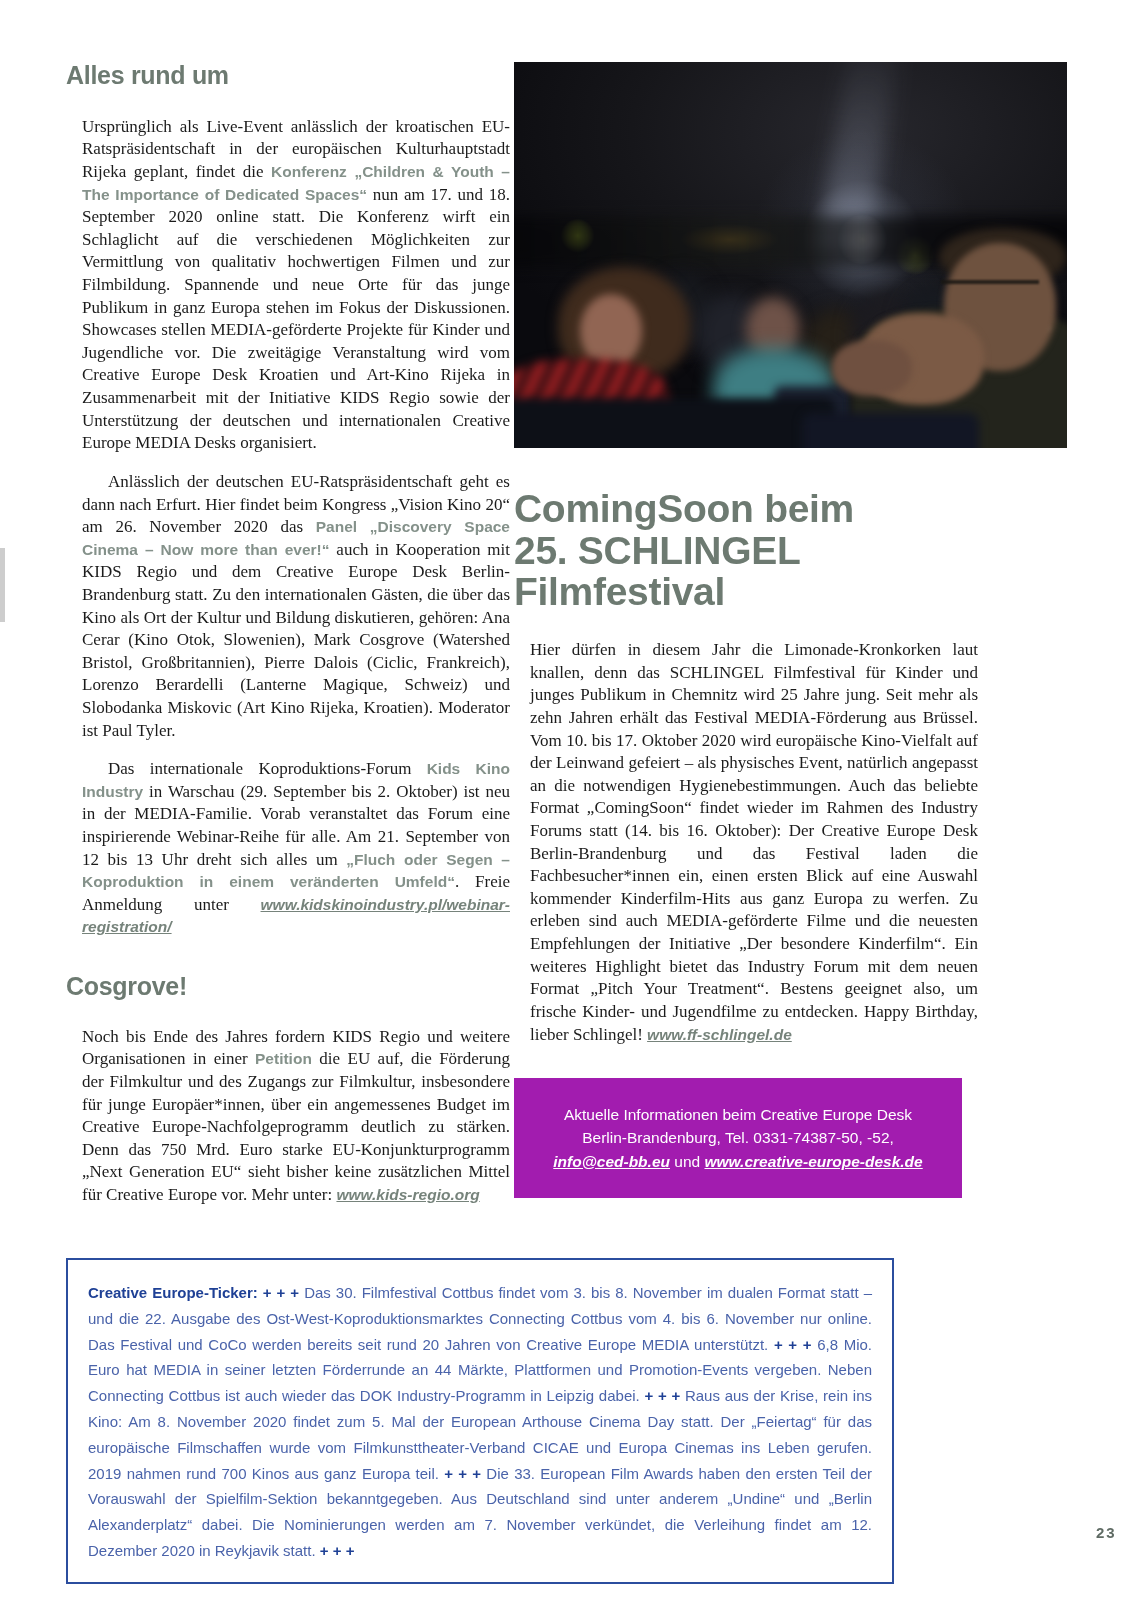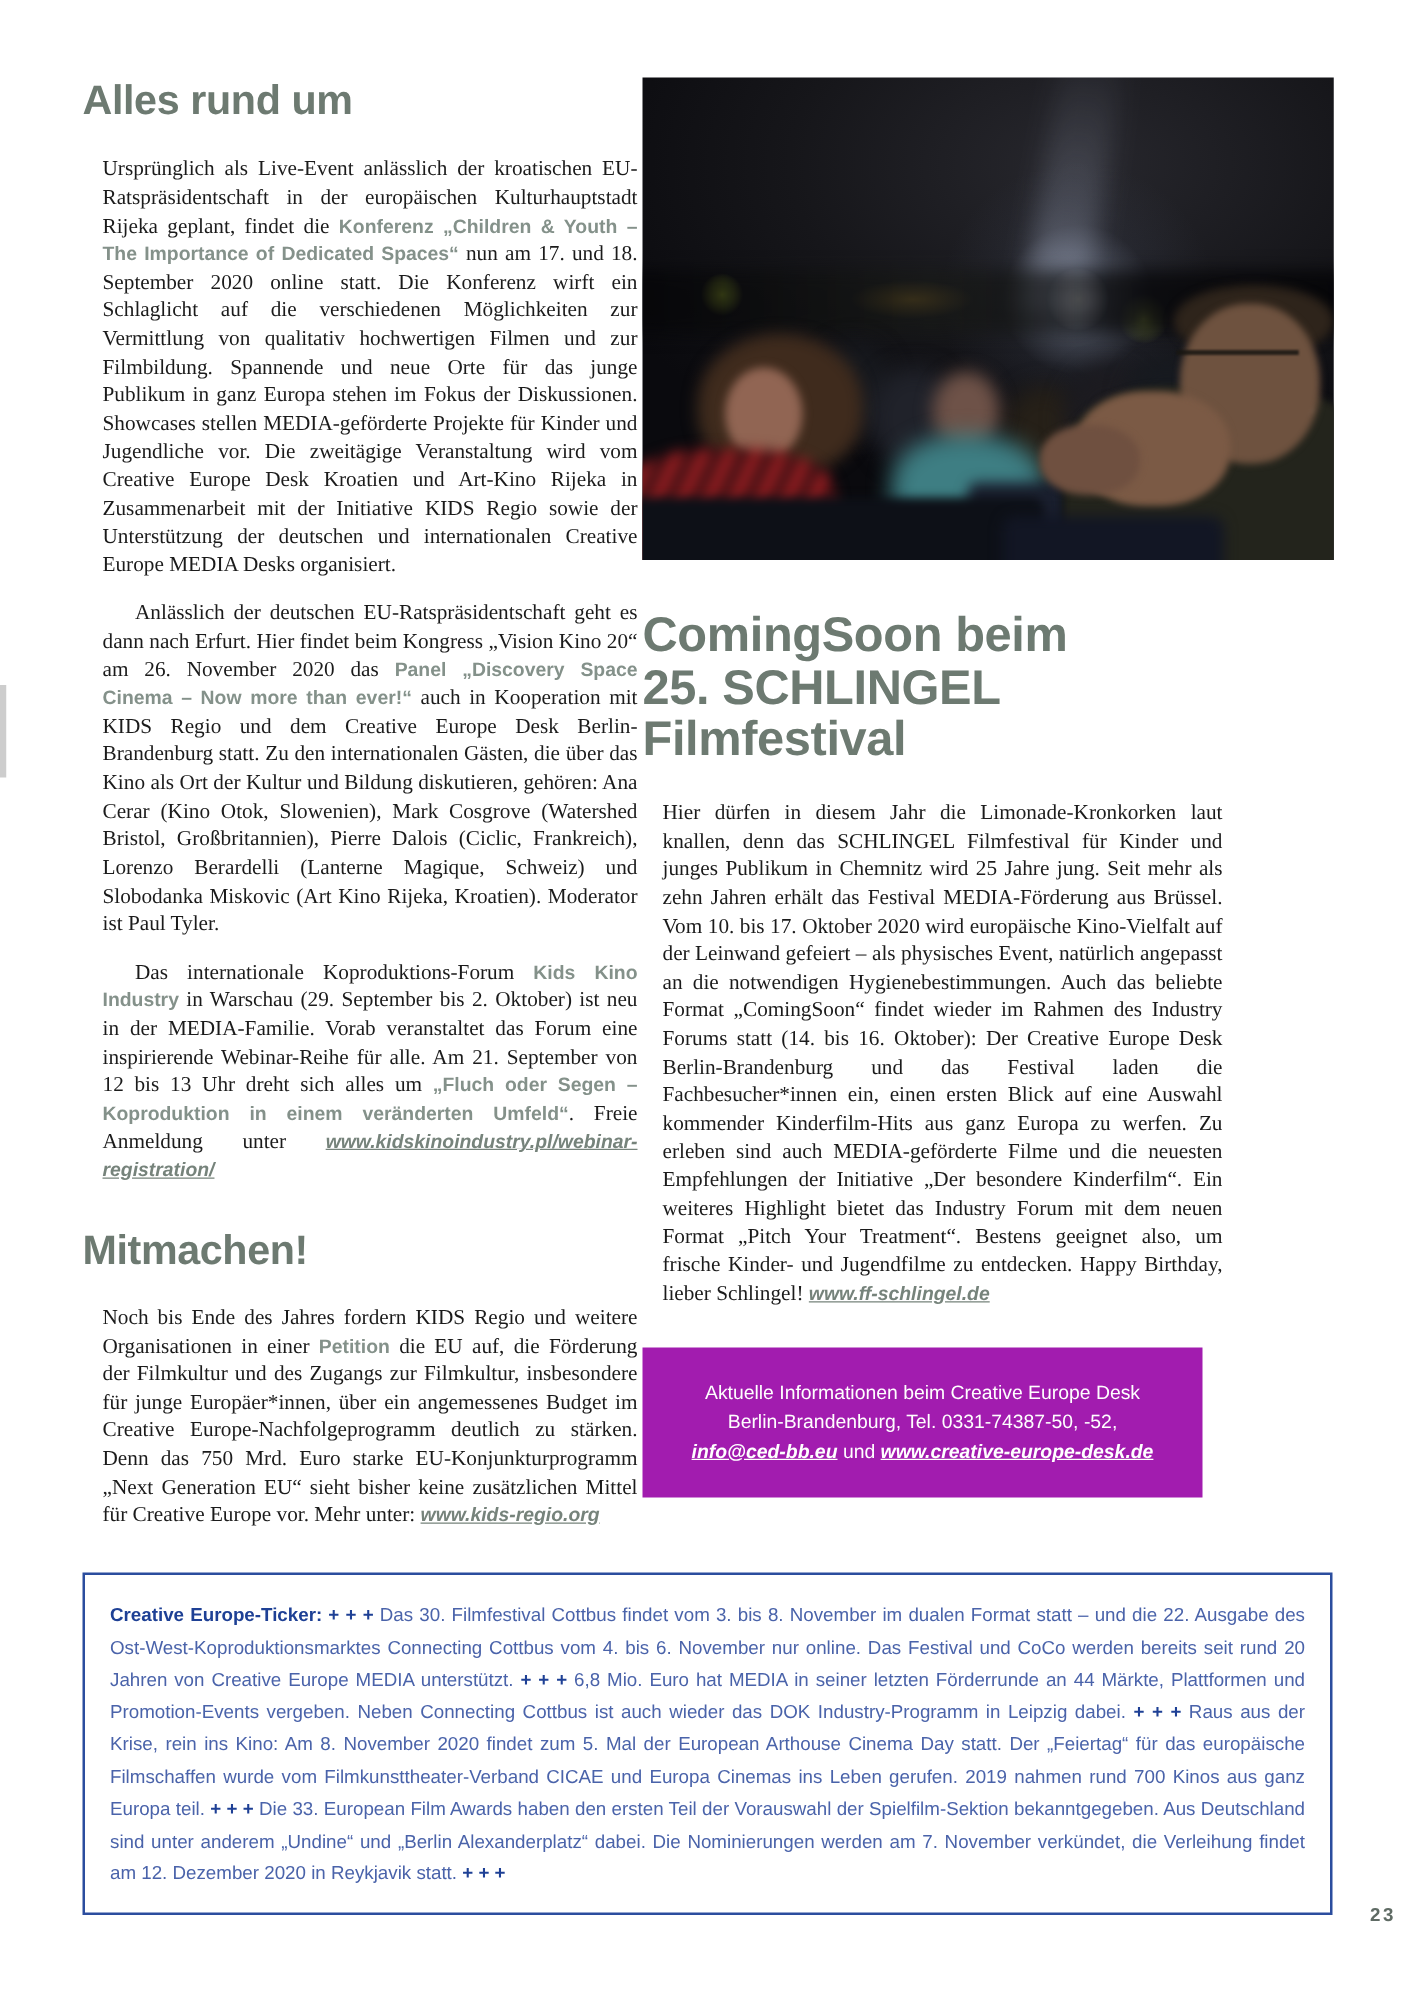--- a/index.html
+++ b/index.html
@@ -5,21 +5,21 @@
   html,body{margin:0;padding:0;background:#ffffff;}
   .page{position:relative;width:1132px;height:1600px;background:#ffffff;overflow:hidden;
         font-family:"Liberation Serif",serif;}
   .edge-mark{position:absolute;left:0;top:548px;width:5px;height:74px;background:#cdcdcd;}
 
   
   .col-left{position:absolute;left:66px;top:62px;width:428px;}
   .col-right{position:absolute;left:514px;top:62px;width:553px;}
 
   h1.green,h2.green{font-family:"Liberation Sans",sans-serif;font-weight:700;
-        color:#6d7a71;font-size:33px;line-height:1.07;letter-spacing:-0.3px;margin:0;}
+        color:#6d7a71;font-size:25px;line-height:1.07;letter-spacing:-0.3px;margin:0;}
   h1.green{margin-bottom:27px;}
   h2.green{margin-top:34px;margin-bottom:26px;}
   .col-right h1.green{font-size:39px;margin-bottom:26px;width:460px;}
 
   p.body{font-size:17px;line-height:1.33;color:#1b1b1b;text-align:justify;margin:16px;width:428px;}
   .col-right p.body{width:448px;}
   p.body.ind{text-indent:26px;}
   .em{font-family:"Liberation Sans",sans-serif;font-weight:700;color:#84918a;font-size:15.5px;}
   .glink{font-family:"Liberation Sans",sans-serif;font-weight:700;font-style:italic;
         color:#76837b;font-size:15.5px;text-decoration:underline;cursor:pointer;}
@@ -61,21 +61,21 @@
   .seat2{left:52%;bottom:-9%;width:32%;height:18%;background:#121624;border-radius:10px;filter:blur(5px);}
   .seat3{left:47%;top:84%;width:14%;height:14%;background:#1a1f2e;border-radius:8px;filter:blur(5px);}
 
   
   .infobox{position:absolute;left:514px;top:1078px;width:448px;box-sizing:border-box;
       background:#a21caf;color:#ffffff;text-align:center;
       font-family:"Liberation Sans",sans-serif;font-size:15.5px;line-height:1.5;padding:25px 8px;}
   .wlink{color:#ffffff;font-weight:700;font-style:italic;text-decoration:underline;cursor:pointer;}
 
   
-  .ticker{position:absolute;left:66px;top:1258px;width:1000px;box-sizing:border-box;
+  .ticker{position:absolute;left:66px;top:1258px;width:828px;box-sizing:border-box;
       border:2px solid #2b4d9e;padding:20px 20px 18px 20px;
       font-family:"Liberation Sans",sans-serif;font-size:15px;line-height:1.72;
       color:#4a63aa;text-align:justify;}
   .tb{font-weight:700;color:#1e4095;}
 
   .pagenum{position:absolute;left:1096px;top:1524px;font-family:"Liberation Sans",sans-serif;
       font-weight:700;font-size:15px;letter-spacing:2px;color:#5f6b64;}
 </style>
 </head>
 <body>
@@ -86,21 +86,21 @@
 
   <section class="col-left">
     <h1 class="green"><span>Alles rund um</span><br></h1>
 
     <p class="body"><span>Ursprünglich als Live-Event anlässlich der kroatischen EU-Ratspräsidentschaft in der europäischen Kulturhauptstadt Rijeka geplant, findet die </span><span class="em">Konferenz „Children &amp; Youth – The Importance of Dedicated Spaces“</span><span> nun am 17. und 18. September 2020 online statt. Die Konferenz wirft ein Schlaglicht auf die verschiedenen Möglichkeiten zur Vermittlung von qualitativ hochwertigen Filmen und zur Filmbildung. Spannende und neue Orte für das junge Publikum in ganz Europa stehen im Fokus der Diskussionen. Showcases stellen MEDIA-geförderte Projekte für Kinder und Jugendliche vor. Die zweitägige Veranstaltung wird vom Creative Europe Desk Kroatien und Art-Kino Rijeka in Zusammenarbeit mit der Initiative KIDS Regio sowie der Unterstützung der deutschen und internationalen Creative Europe MEDIA Desks organisiert.</span></p>
 
     <p class="body ind"><span>Anlässlich der deutschen EU-Ratspräsidentschaft geht es dann nach Erfurt. Hier findet beim Kongress „Vision Kino 20“ am 26. November 2020 das </span><span class="em">Panel „Discovery Space Cinema – Now more than ever!“</span><span> auch in Kooperation mit KIDS Regio und dem Creative Europe Desk Berlin-Brandenburg statt. Zu den internationalen Gästen, die über das Kino als Ort der Kultur und Bildung diskutieren, gehören: Ana Cerar (Kino Otok, Slowenien), Mark Cosgrove (Watershed Bristol, Großbritannien), Pierre Dalois (Ciclic, Frankreich), Lorenzo Berardelli (Lanterne Magique, Schweiz) und Slobodanka Miskovic (Art Kino Rijeka, Kroatien). Moderator ist Paul Tyler.</span></p>
 
     <p class="body ind"><span>Das internationale Koproduktions-Forum </span><span class="em">Kids Kino Industry</span><span> in Warschau (29. September bis 2. Oktober) ist neu in der MEDIA-Familie. Vorab veranstaltet das Forum eine inspirierende Webinar-Reihe für alle. Am 21. September von 12 bis 13 Uhr dreht sich alles um </span><span class="em">„Fluch oder Segen – Koproduktion in einem veränderten Umfeld“</span><span>. Freie Anmeldung unter </span><a class="glink">www.kidskinoindustry.pl/webinar-registration/</a></p>
 
-    <h2 class="green">Mitmachen!</h2>
+    <h2 class="green">Cosgrove!</h2>
 
     <p class="body"><span>Noch bis Ende des Jahres fordern KIDS Regio und weitere Organisationen in einer </span><span class="em">Petition</span><span> die EU auf, die Förderung der Filmkultur und des Zugangs zur Filmkultur, insbesondere für junge Europäer*innen, über ein angemessenes Budget im Creative Europe-Nachfolgeprogramm deutlich zu stärken. Denn das 750 Mrd. Euro starke EU-Konjunkturprogramm „Next Generation EU“ sieht bisher keine zusätzlichen Mittel für Creative Europe vor. Mehr unter: </span><a class="glink">www.kids-regio.org</a></p>
   </section>
 
   <section class="col-right">
 
     <div class="photo" title="Kinder und Jugendliche im dunklen Kinosaal, ein Junge mit Brille blickt gespannt zur Leinwand">
       <div class="ph-beam"></div>
       <div class="ph-band"></div>
       <div class="bg-head bh1"></div>

